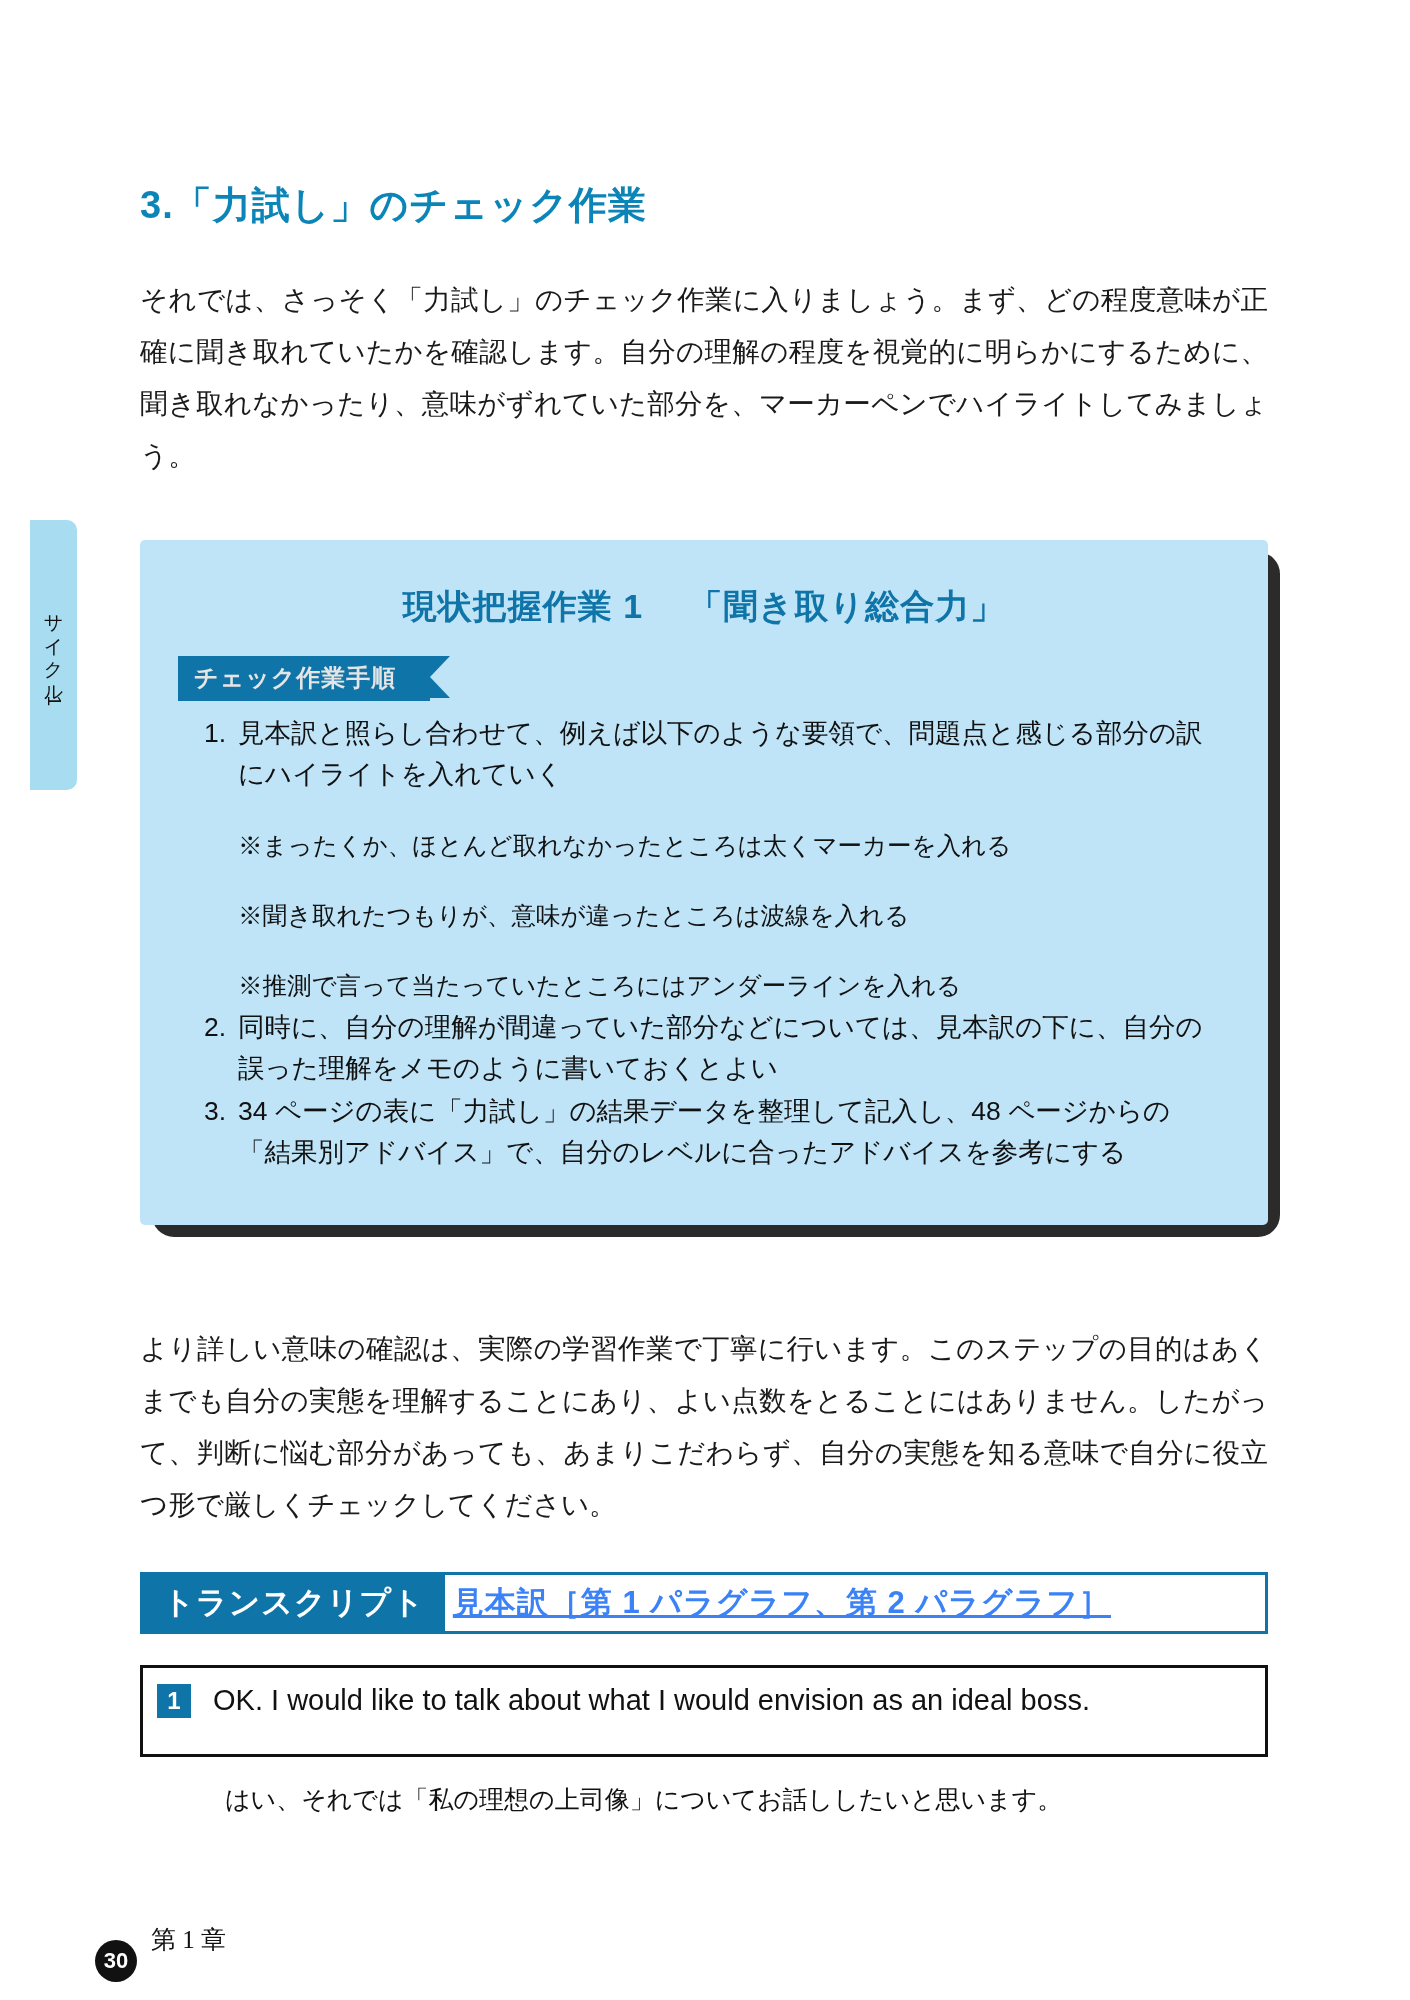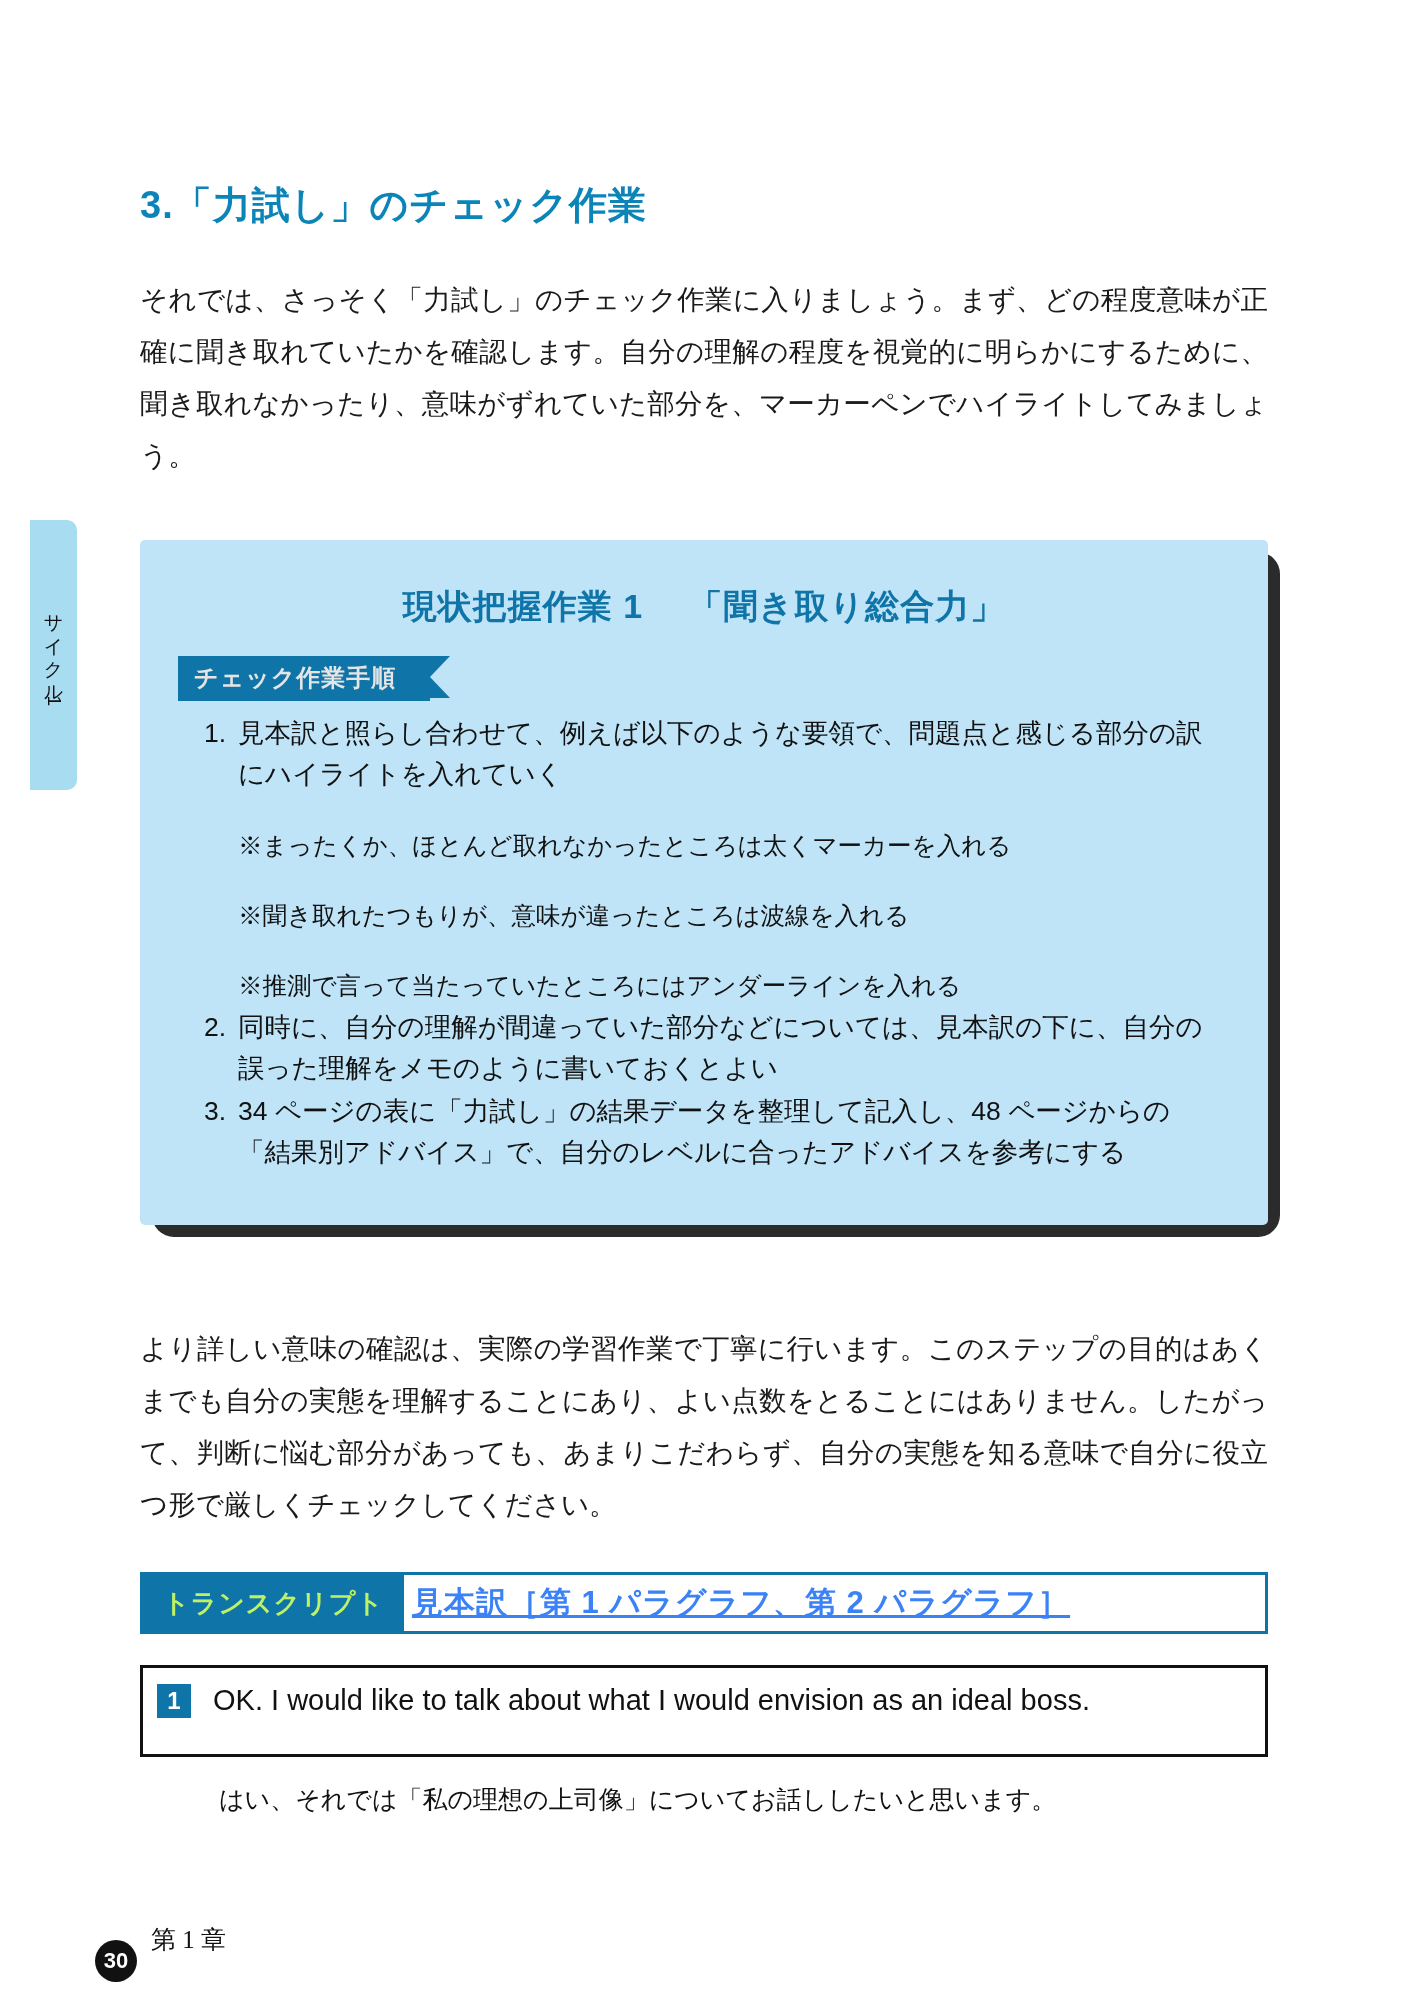--- a/index.html
+++ b/index.html
@@ -164,23 +164,23 @@
     top: 1572px;
     width: 1128px;
     height: 62px;
     border: 3px solid #0f74a8;
     box-sizing: border-box;
     display: flex;
     align-items: stretch;
   }
   .transcript-label {
     background: #0f74a8;
-    color: #bef264;
+    color: #ffffff;
     font-family: Liberation Sans, sans-serif;
-    font-size: 26px;
+    font-size: 31px;
     font-weight: bold;
     display: flex;
     align-items: center;
     padding: 0 20px;
     letter-spacing: 1px;
   }
   .transcript-sub {
     color: #3b82f6;
     font-family: "Liberation Sans", sans-serif;
     font-size: 31px;
@@ -222,21 +222,21 @@
   .transcript-en-text {
     font-family: "Liberation Sans", sans-serif;
     font-size: 29px;
     line-height: 41px;
     color: #111111;
     margin-left: 22px;
     flex: 1;
   }
   .transcript-ja {
     position: absolute;
-    left: 219px;
+    left: 225px;
     top: 1780px;
     width: 1060px;
     font-family: "Liberation Sans", sans-serif;
     font-size: 25px;
     line-height: 38px;
     color: #111111;
   }
 
   
   .footer {

